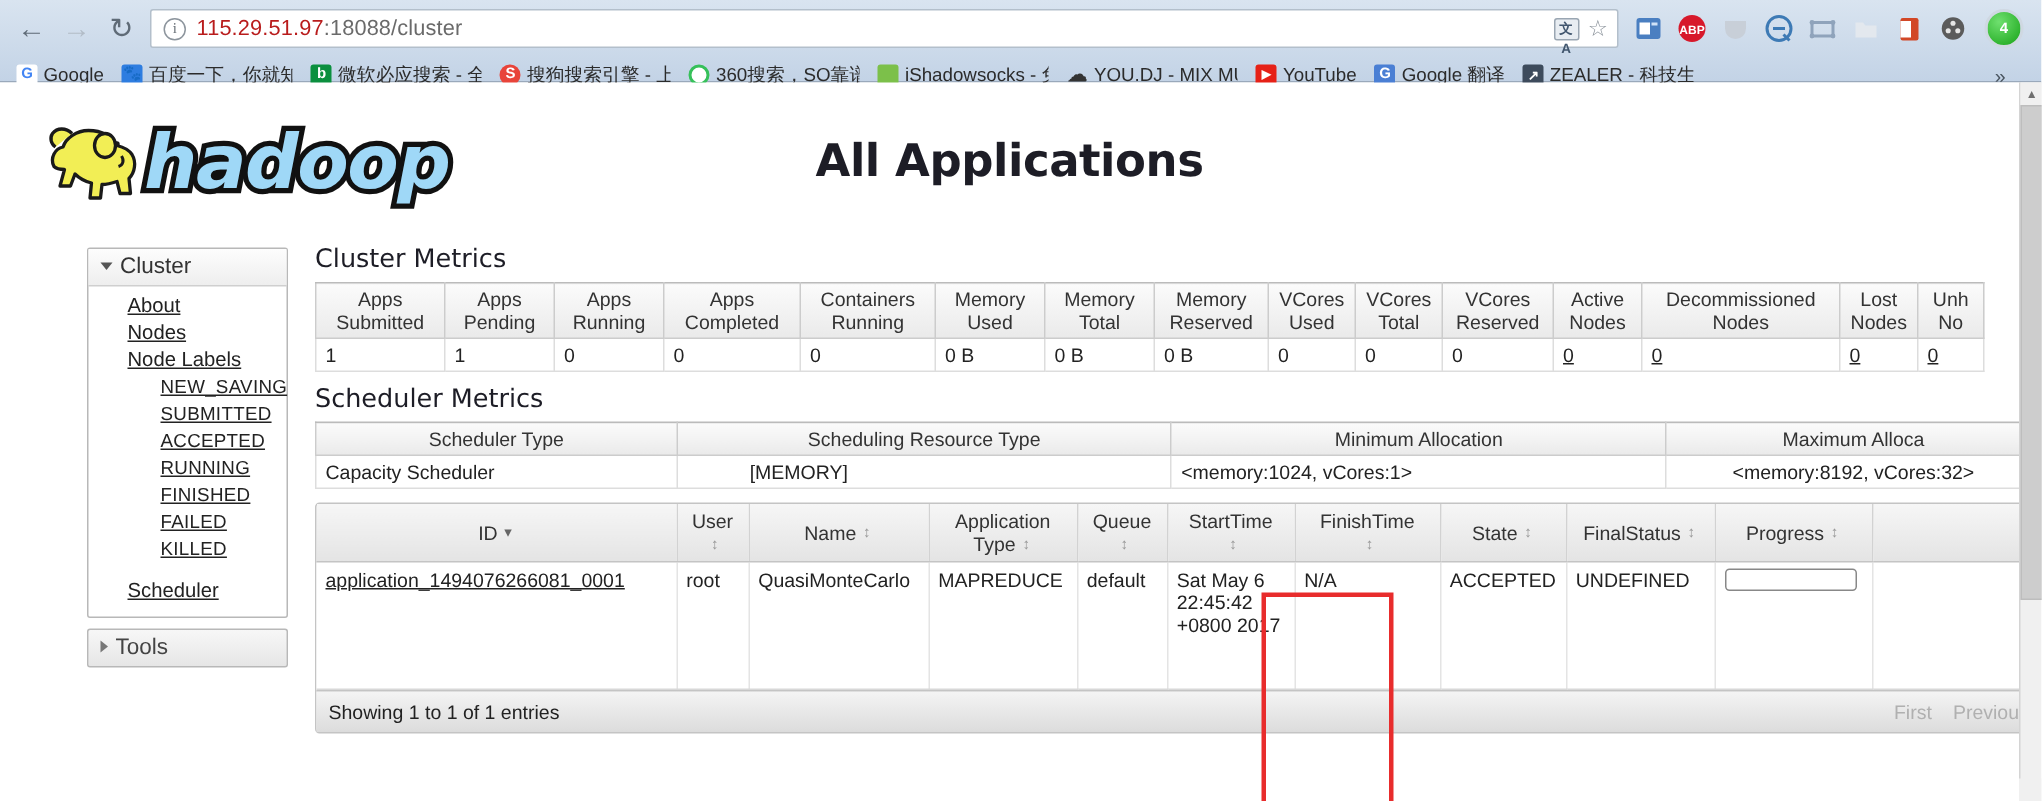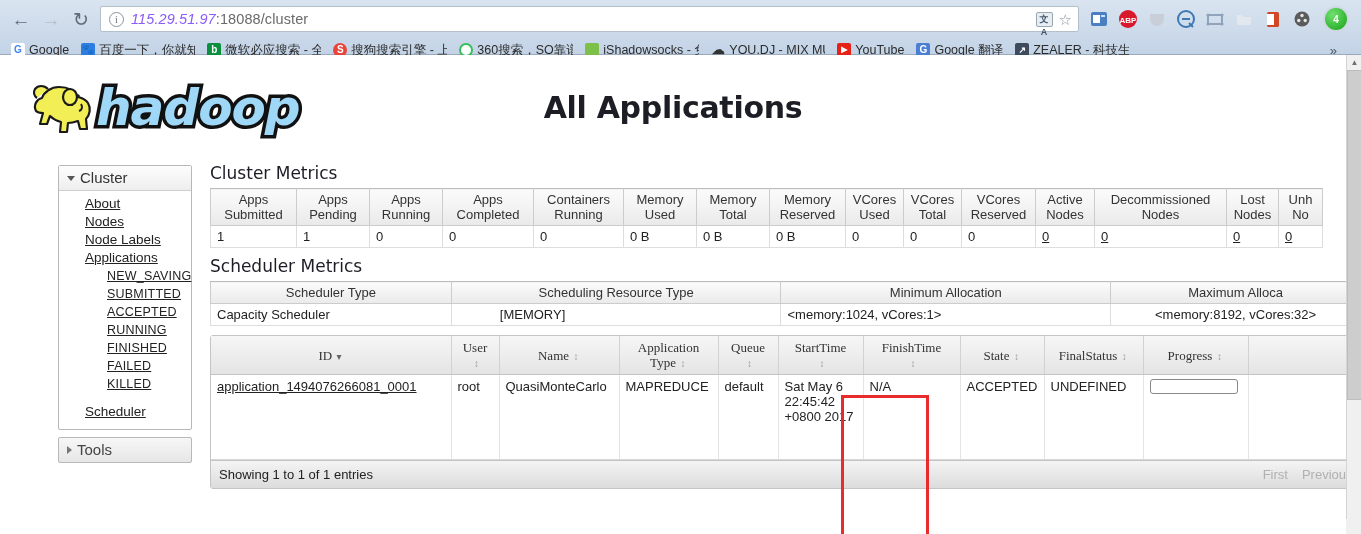--- a/index.html
+++ b/index.html
@@ -31,21 +31,21 @@
     background:#fff; border:1px solid #b3bfcb; border-radius:2px;
     display:flex; align-items:center; padding:0 4px;
     position:relative;
   }
   #info-icon {
     width:15px;height:15px;border:1.3px solid #8d959d;border-radius:50%;
     color:#6b7279;font-size:10px;line-height:13px;text-align:center;
     font-family:"Liberation Serif",serif;margin:0 7px 0 4px;flex:none;
   }
   #url-text { font-size:14.5px; color:#202020; letter-spacing:0.1px; white-space:nowrap; }
-  #url-text .host { color:#8b5cf6;font-style:italic; }
+  #url-text .host { color:#b91c1c; }
   #url-text .rest { color:#6a6a6a; }
   #url-right { margin-left:auto; display:flex; align-items:center; gap:6px; padding-right:2px;}
   .urlicon-translate {
     width:17px;height:15px;background:#e8edf2;border:1px solid #9aa6b2;border-radius:2px;
     font-size:9px;color:#41566e;text-align:center;line-height:13px;font-weight:bold;
   }
   .urlicon-star { color:#8a929a; font-size:15px; line-height:15px; }
   #ext-icons { display:flex; align-items:center; gap:9px; padding:0 6px 0 4px; }
   .ext { width:20px; height:20px; position:relative; }
   .ext svg { display:block; }
@@ -141,21 +141,21 @@
                      border-top:5px solid #333; display:inline-block;}
   #search-box { margin-left:auto; display:flex; align-items:center; gap:6px; padding-right:4px;}
   #search-input {
     width:100px; height:17px; border:1px solid #999; background:#fff;
   }
   table.apps { width:100%; border-collapse:collapse; font-size:13px; color:#222; }
   table.apps th {
     background:linear-gradient(#f6f6f6,#e4e4e4);
     border-right:1px solid #d2d2d2; border-bottom:1px solid #c4c4c4;
     font-weight:normal; color:#333; padding:4px 6px; text-align:center; vertical-align:middle;
-    line-height:15px; position:relative;font-family:Liberation Serif, serif;
+    line-height:15px; position:relative;
   }
   table.apps td {
     border-right:1px solid #e4e4e4; padding:4px 6px; background:#fff;
     vertical-align:top; border-bottom:1px solid #d8d8d8;
   }
   .sort-ico { display:inline-block; width:8px; color:#9a9a9a; font-size:10px; line-height:8px;
               vertical-align:middle; margin-left:3px;}
   .sort-down { color:#666; }
   #apps-bottom {
     background:linear-gradient(#f4f4f4,#dcdcdc);
@@ -324,21 +324,20 @@
 
   <div id="sidebar">
     <div class="nav-block">
       <div class="nav-head">
         <span class="caret-down"></span><span>Cluster</span>
       </div>
       <div class="nav-body">
         <a class="nav-link">About</a>
         <a class="nav-link">Nodes</a>
         <a class="nav-link">Node Labels</a>
-        <a class="nav-link">Applications</a>
         <a class="nav-link sub">NEW_SAVING</a>
         <a class="nav-link sub">SUBMITTED</a>
         <a class="nav-link sub">ACCEPTED</a>
         <a class="nav-link sub">RUNNING</a>
         <a class="nav-link sub">FINISHED</a>
         <a class="nav-link sub">FAILED</a>
         <a class="nav-link sub">KILLED</a>
         <a class="nav-link gap">Scheduler</a>
       </div>
     </div>

